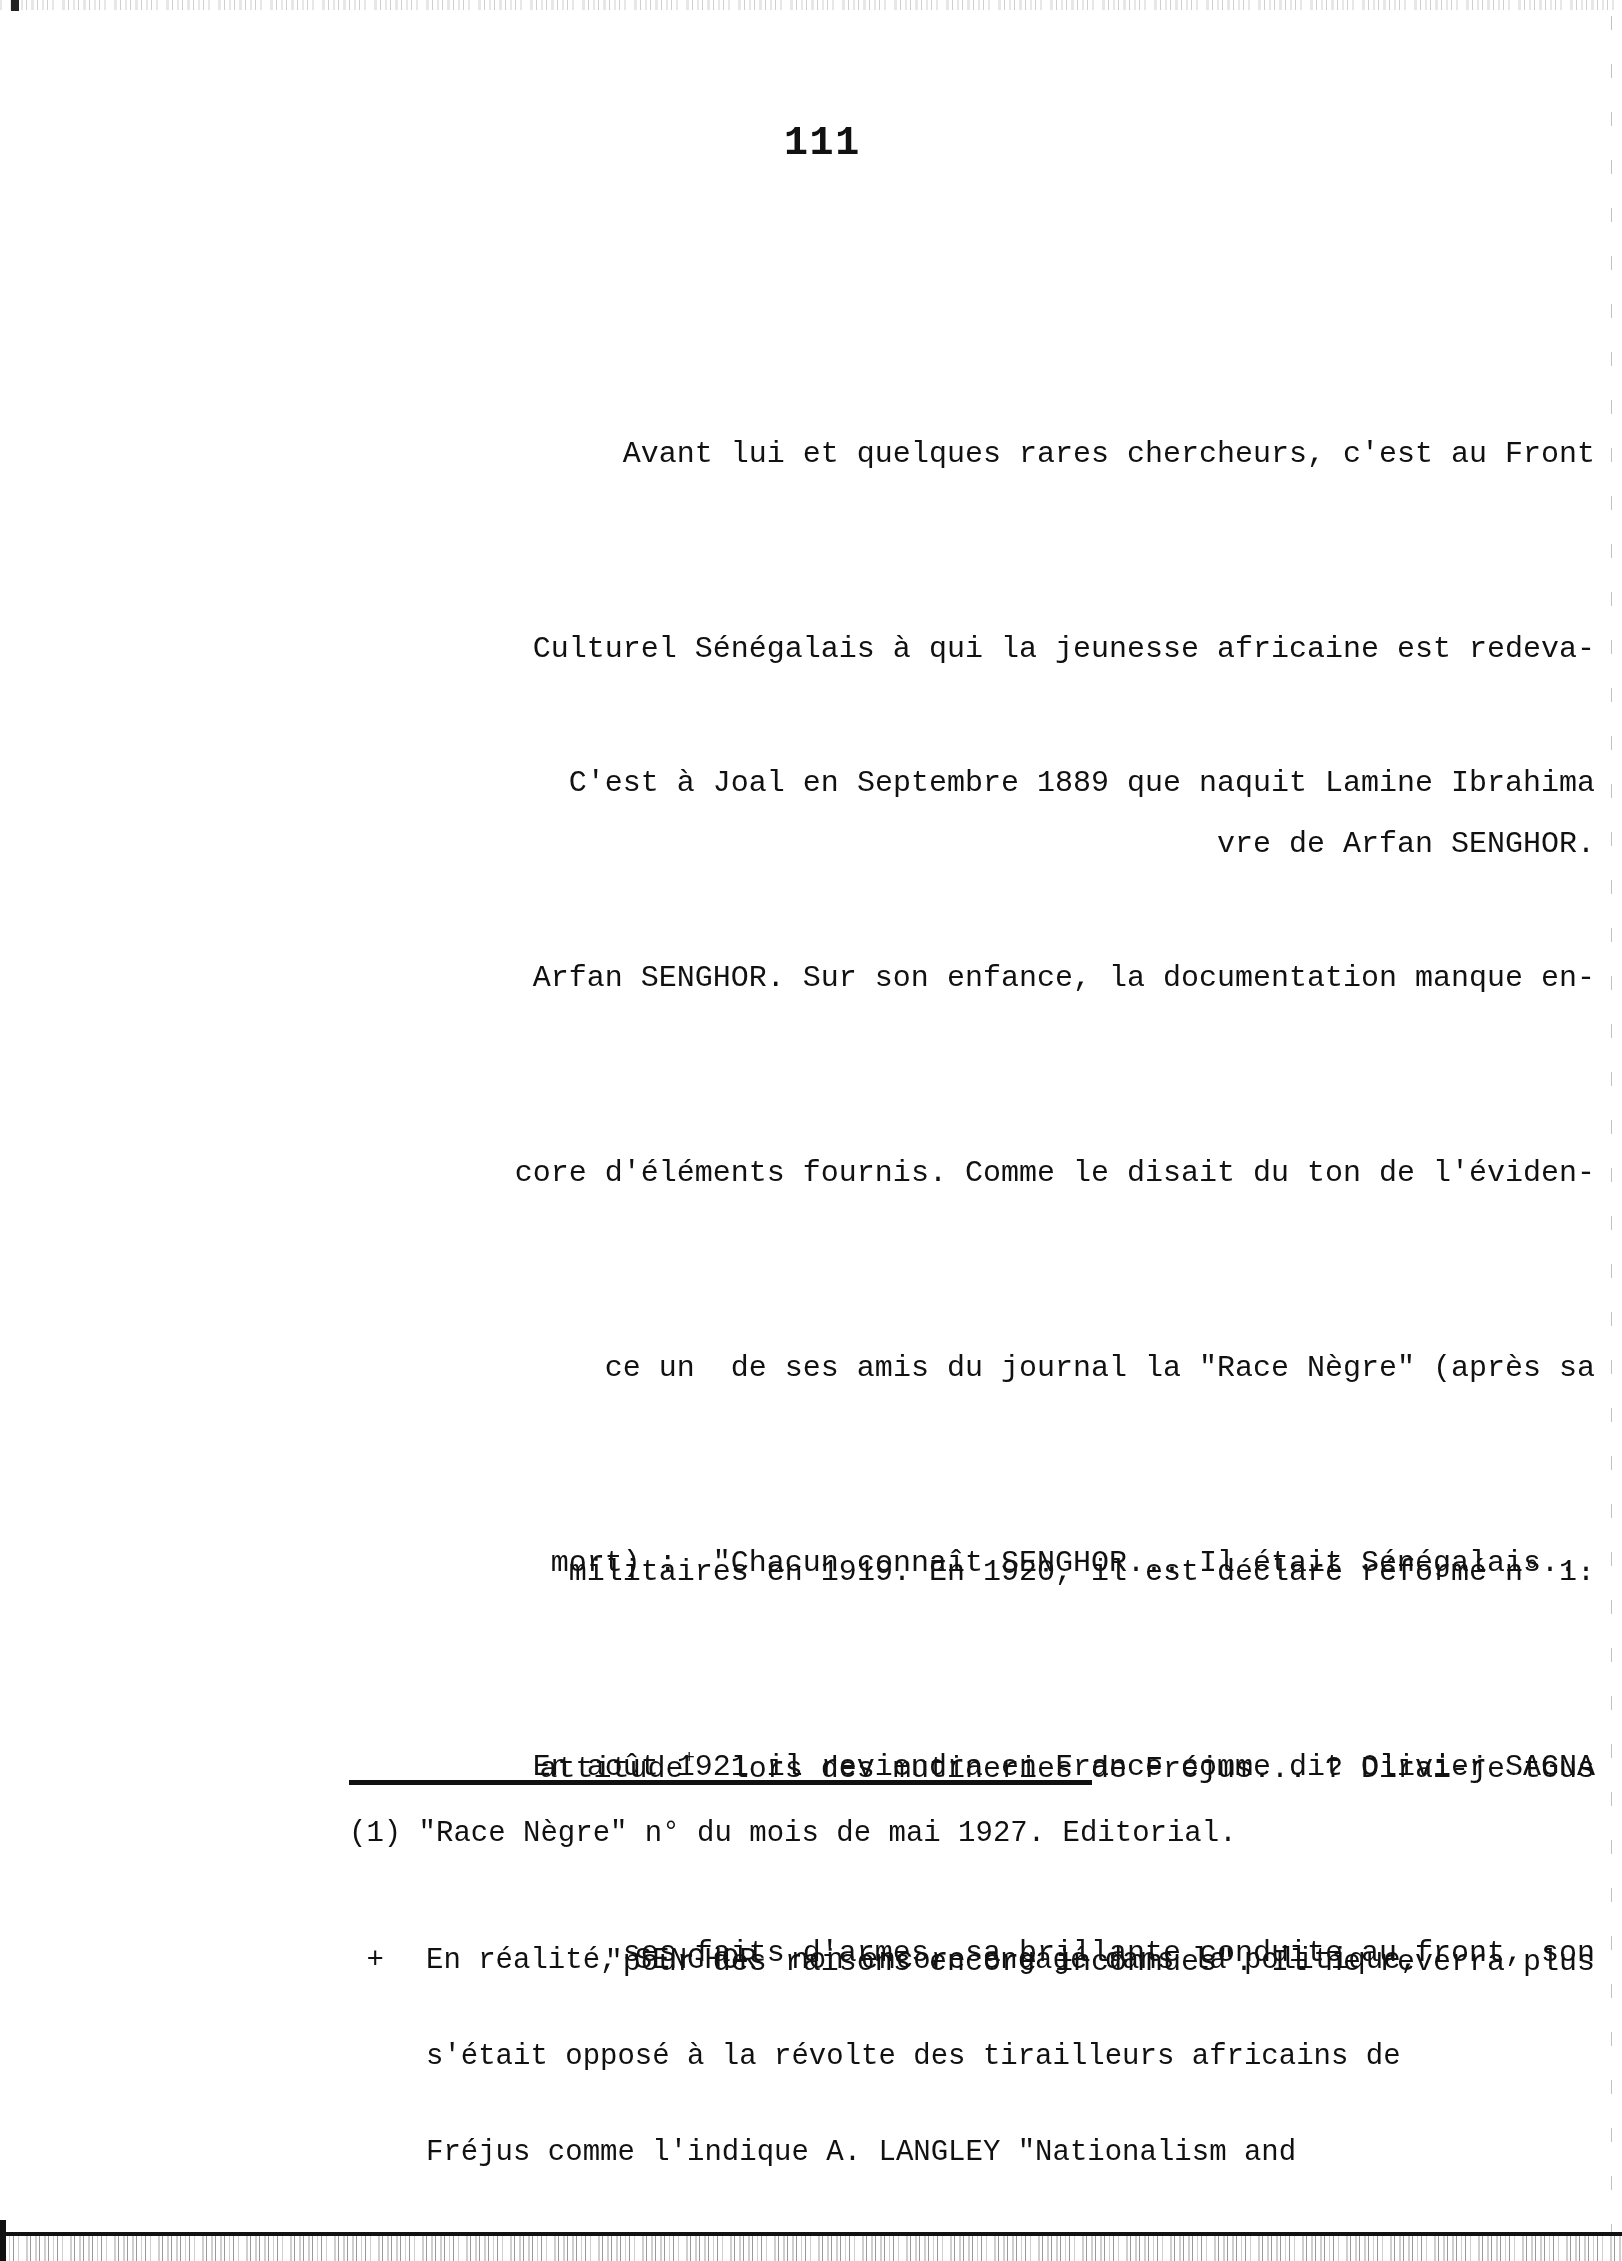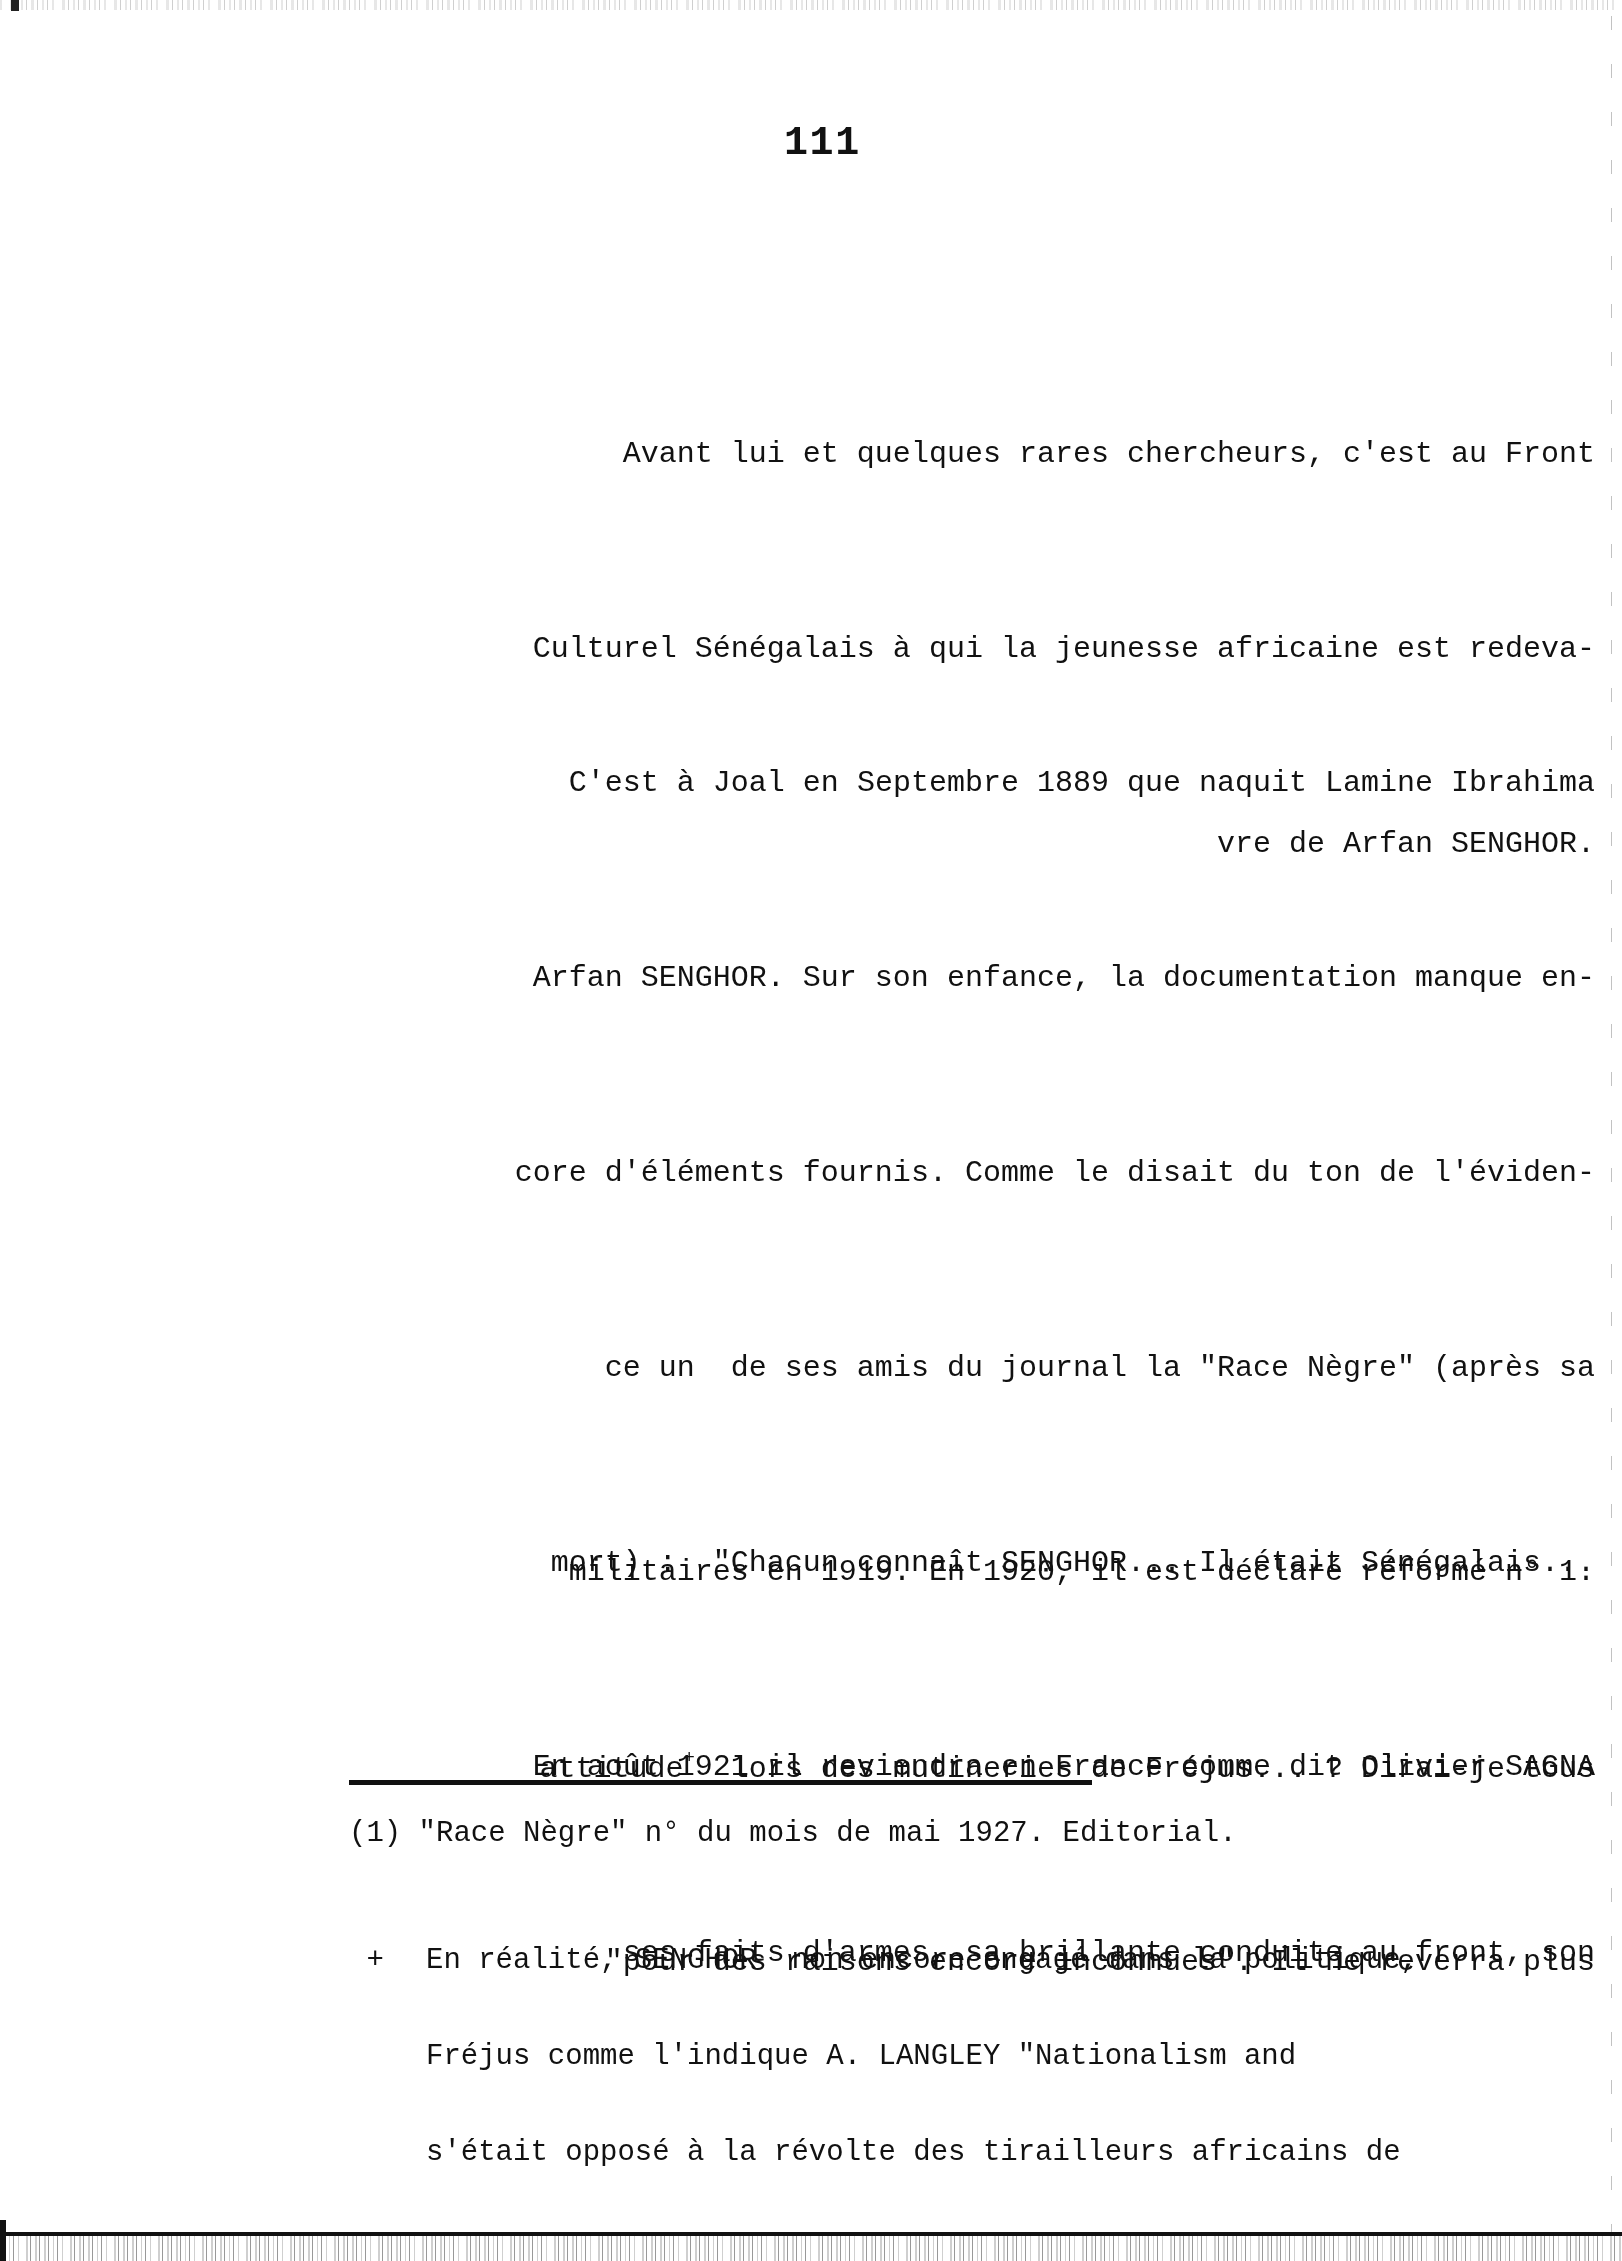--- a/index.html
+++ b/index.html
@@ -93,21 +93,21 @@
   <span class="line">"pour des raisons encore inconnues". Il ne reverra plus</span>
   
 </div>
 
 <div class="footnote-rule"></div>
 
 <div class="footnote fn1"><span>(1)</span><span> "Race Nègre" n° du mois de mai 1927. Editorial.</span></div>
 
 <div class="footnote fn2">
   <span class="first"><span class="marker">+</span><span>En réalité, SENGHOR  non encore engagé dans la politique,</span></span>
+  <span class="cont">s'était opposé à la révolte des tirailleurs africains de</span>
   <span class="cont">Fréjus comme l'indique A. LANGLEY "Nationalism and</span>
-  <span class="cont">s'était opposé à la révolte des tirailleurs africains de</span>
   <span class="cont">Panafricanism ... " p. 302.</span>
 </div>
 
 <div class="scan-bottom-line"></div>
 <div class="scan-bottom"></div>
 <div class="scan-left-edge"></div>
 
 
 </body></html>

